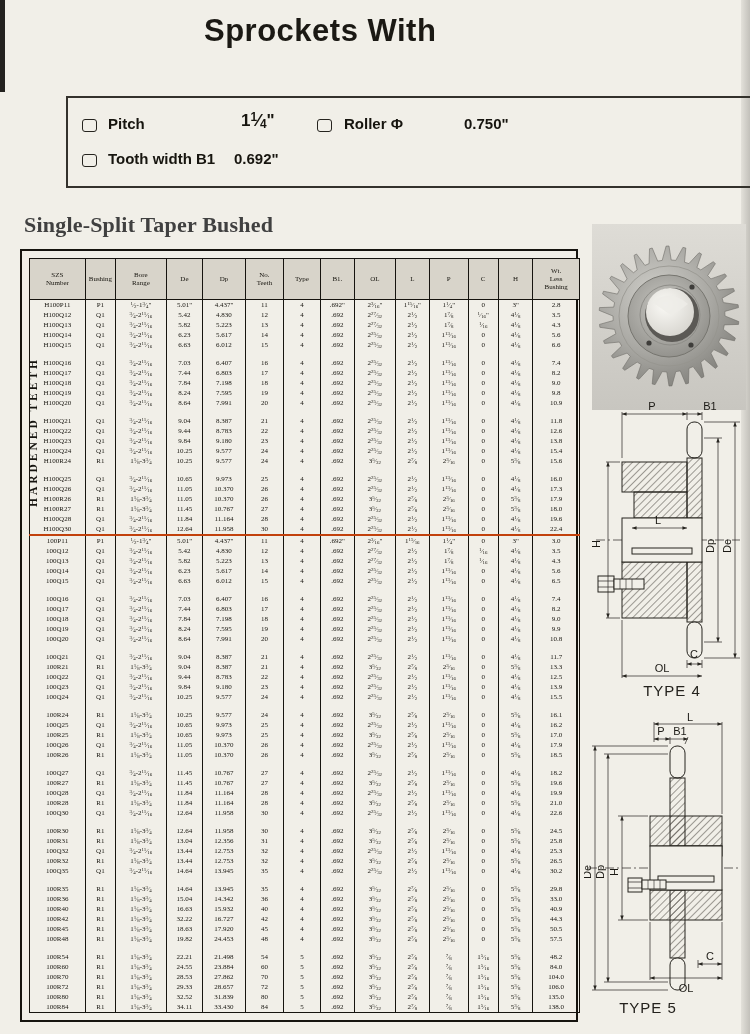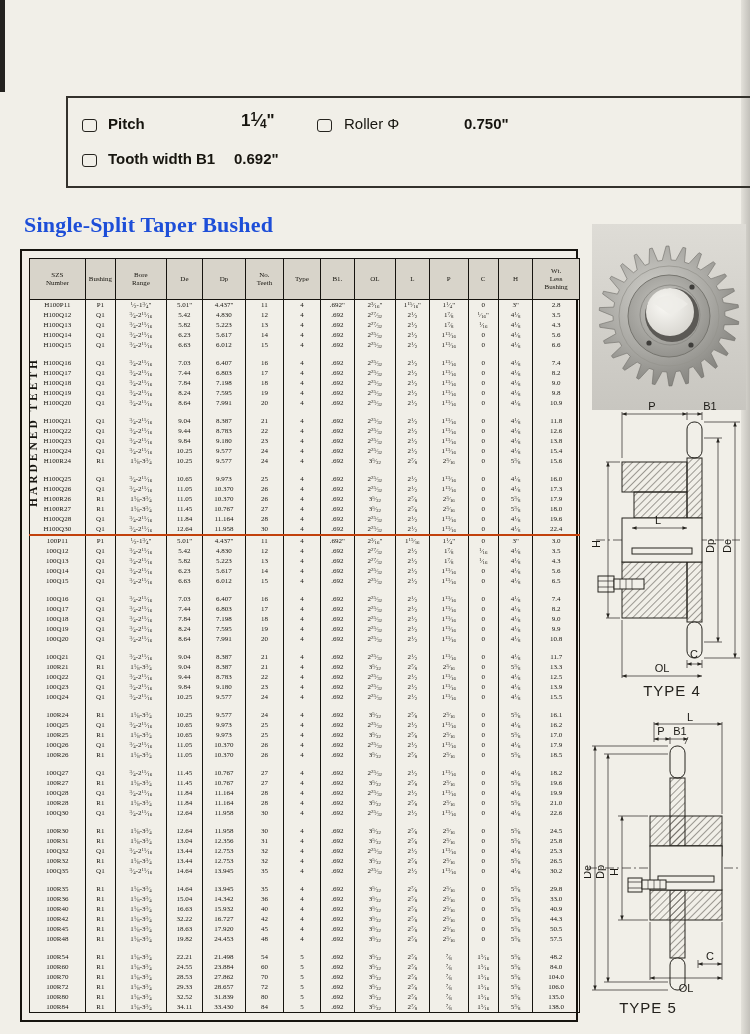--- a/index.html
+++ b/index.html
@@ -15,27 +15,27 @@
 
   
   .title{position:absolute;left:204px;top:12px;font-weight:bold;font-size:31px;
     line-height:37px;letter-spacing:.5px;color:#1b1914;}
 
   
   .specbox{position:absolute;left:18px;top:96px;width:711px;height:88px;
     border:2px solid #34322c;background:transparent;margin-left:48px;}
   .cbx{position:absolute;width:13px;height:11px;border:1.7px solid #26241f;border-radius:3px;}
   .slabel{position:absolute;font-size:15px;font-weight:bold;white-space:nowrap;}
-  .slabel.light{font-weight:400;}
+  .slabel.light{font-weight:700;}
   .sval{position:absolute;font-size:15px;font-weight:bold;white-space:nowrap;}
   .sval.big{font-size:17px;}
 
   
   .heading{position:absolute;left:24px;top:212px;font-family:"Liberation Serif",serif;
-    font-weight:bold;font-size:22px;letter-spacing:.2px;color:#1d4ed8;}
+    font-weight:bold;font-size:22px;letter-spacing:.2px;color:#404040;}
 
   
   .twrap{position:absolute;left:20px;top:249px;width:558px;box-sizing:border-box;
     border:2px solid #16140f;padding:7px;}
   table{border-collapse:collapse;table-layout:fixed;width:551px;
     font-family:"Liberation Serif",serif;border:1px solid #16140f;}
   th{font-size:7px;font-weight:400;line-height:1.15;white-space:pre-line;
     background:#d8d4ca;border:1px solid #16140f;height:40px;padding:0 1px;text-align:center;}
   td{font-size:7px;line-height:10px;height:10px;padding:0;text-align:center;
     border-left:1px solid #16140f;border-right:1px solid #16140f;
@@ -59,20 +59,21 @@
   .cap5{left:568px;top:999px;}
   svg text{font-family:"Liberation Sans",sans-serif;fill:#1c1a15;}
 </style>
 </head>
 <body>
 
 <div class="edge-left-sliver"></div>
 <div class="edge-right"></div>
 
 <div class="title">
+  <div>Sprockets With</div>
 </div>
 
 <div class="specbox">
   <span class="cbx" style="left:14px;top:21px"></span>
   <span class="slabel" style="left:40px;top:17px">Pitch</span>
   <span class="sval big" style="left:173px;top:13px">1<sup class="nu">1</sup>⁄<sub class="de">4</sub>"</span>
   <span class="cbx" style="left:249px;top:21px"></span>
   <span class="slabel light" style="left:276px;top:17px">Roller Φ</span>
   <span class="sval" style="left:396px;top:17px">0.750"</span>
   <span class="cbx" style="left:14px;top:56px"></span>

